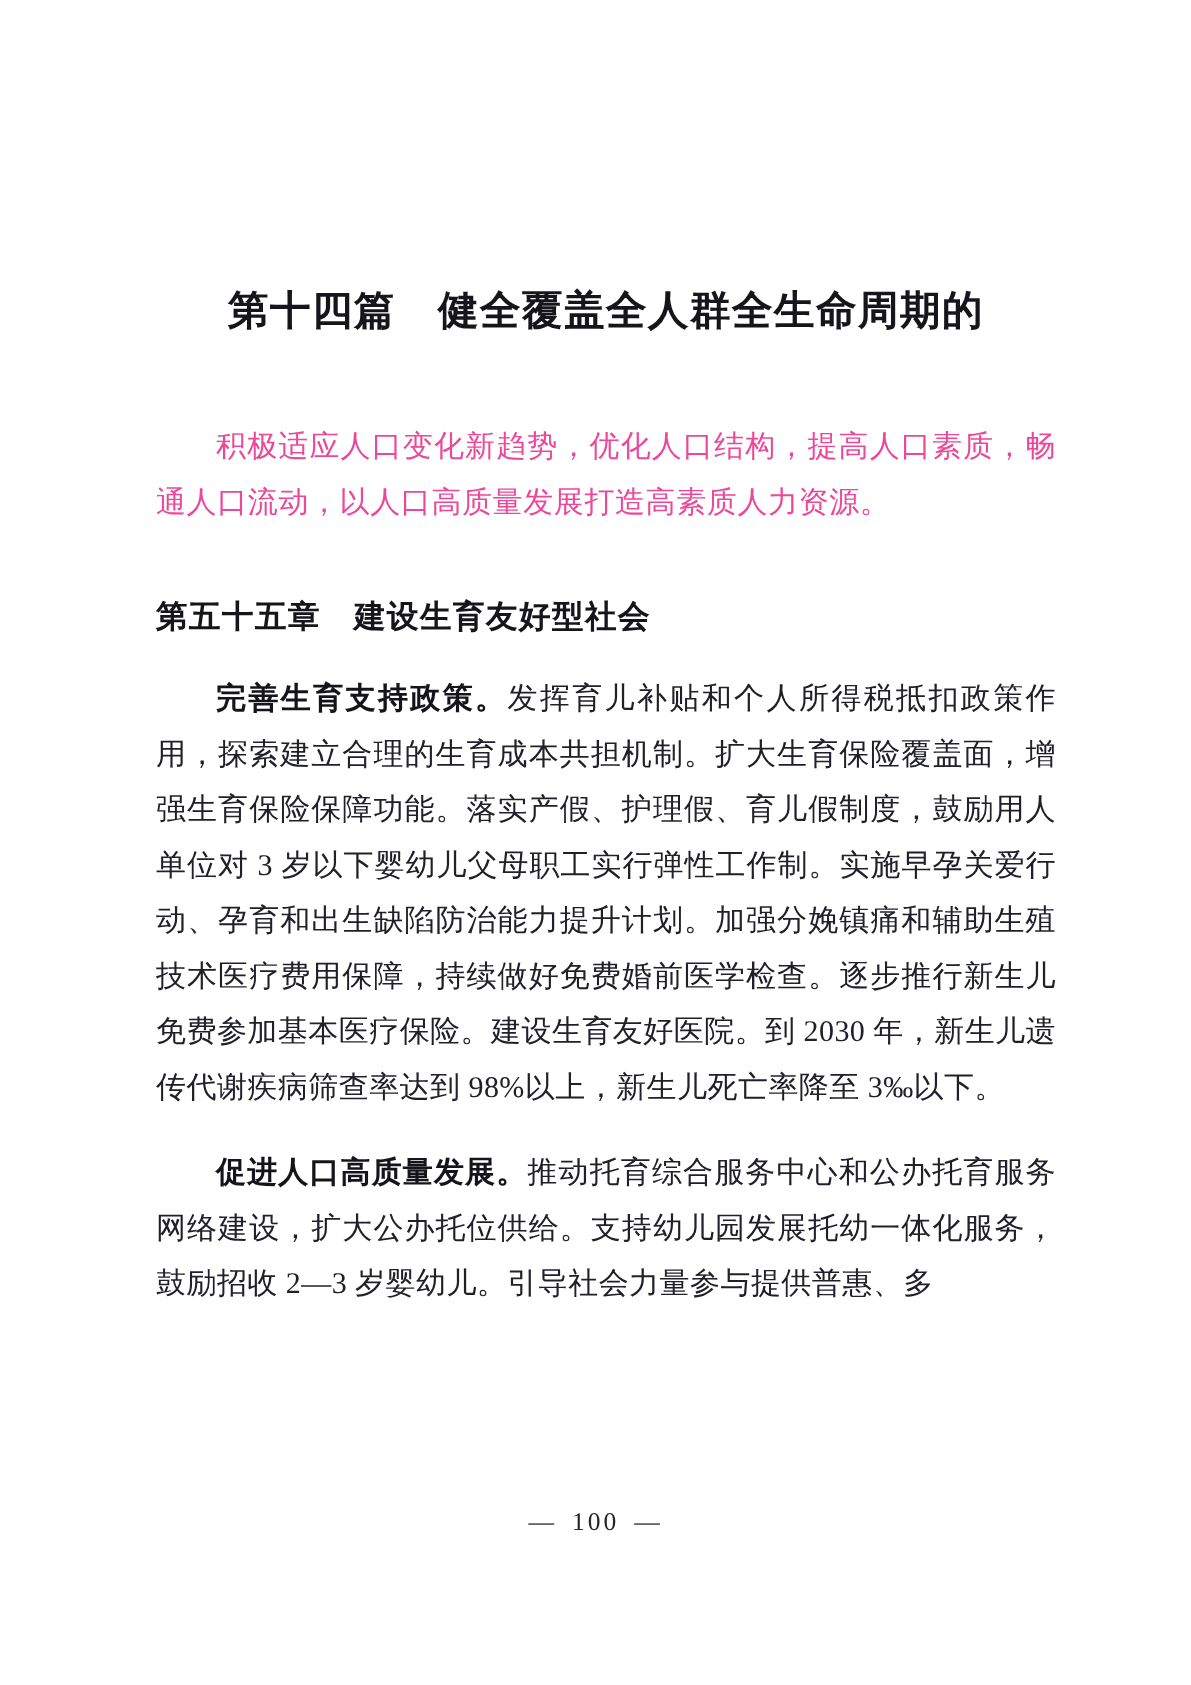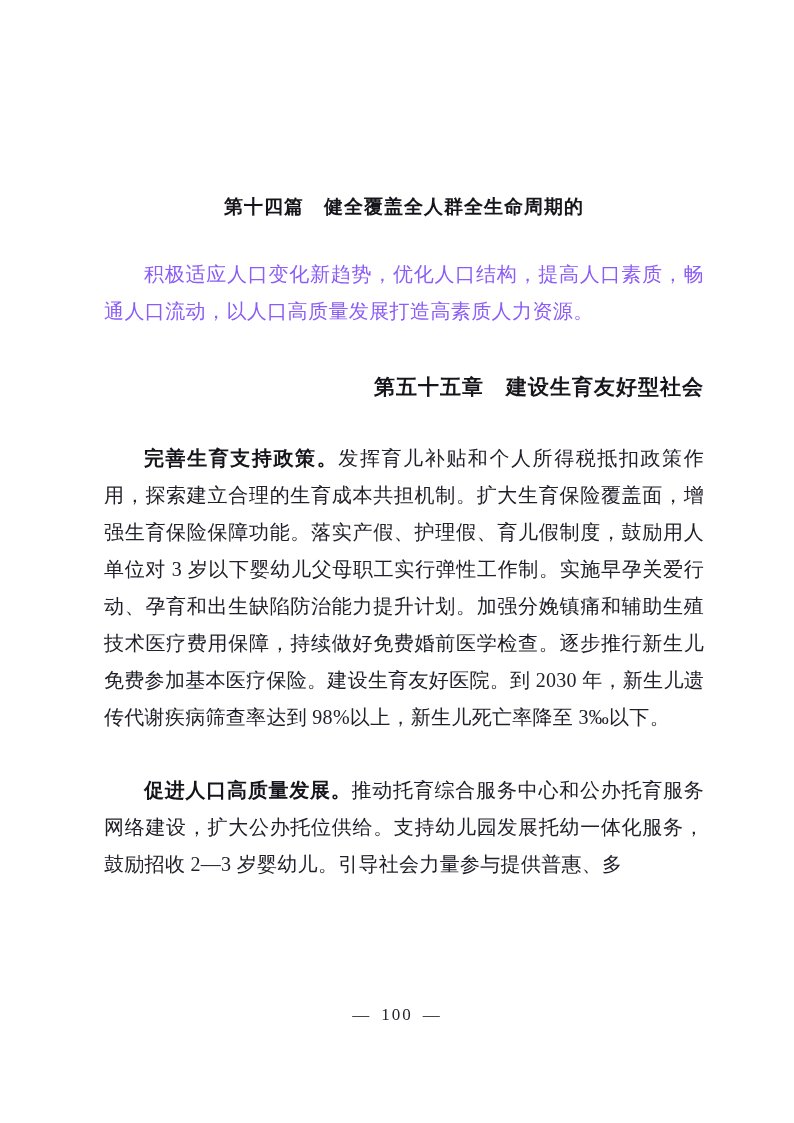--- a/index.html
+++ b/index.html
@@ -25,52 +25,52 @@
   }
   .content {
     position: absolute;
     left: 104px;
     top: 186px;
     width: 600px;
   }
   .doc-title {
     font-family: "Liberation Serif", "DejaVu Serif", serif;
     font-weight: bold;
-    font-size: 19px;
+    font-size: 27px;
     line-height: 42px;
     text-align: center;
     letter-spacing: 1px;
     color: #15151b;
     margin: 0 0 0 0;
     padding: 0 6px;
   }
   .doc-title .line2 {
     display: block;
   }
   .lead {
-    margin-top: 28px;
+    margin-top: 52px;
     font-size: 20px;
     line-height: 37px;
     text-align: justify;
     text-justify: inter-ideograph;
     text-indent: 2em;
-    color: #8b5cf6;
+    color: #ec4899;
     letter-spacing: 0.4px;
   }
   .chapter-title {
     margin-top: 40px;
     font-size: 21px;
     font-weight: bold;
     line-height: 34px;
-    text-align: right;
+    text-align: left;
     letter-spacing: 1px;
     color: #15151b;
   }
   .para {
-    margin-top: 36px;
+    margin-top: 20px;
     font-size: 20px;
     line-height: 37px;
     text-align: justify;
     text-justify: inter-ideograph;
     text-indent: 2em;
     color: #20202a;
     letter-spacing: 0.3px;
   }
   .para .strong {
     font-weight: bold;

